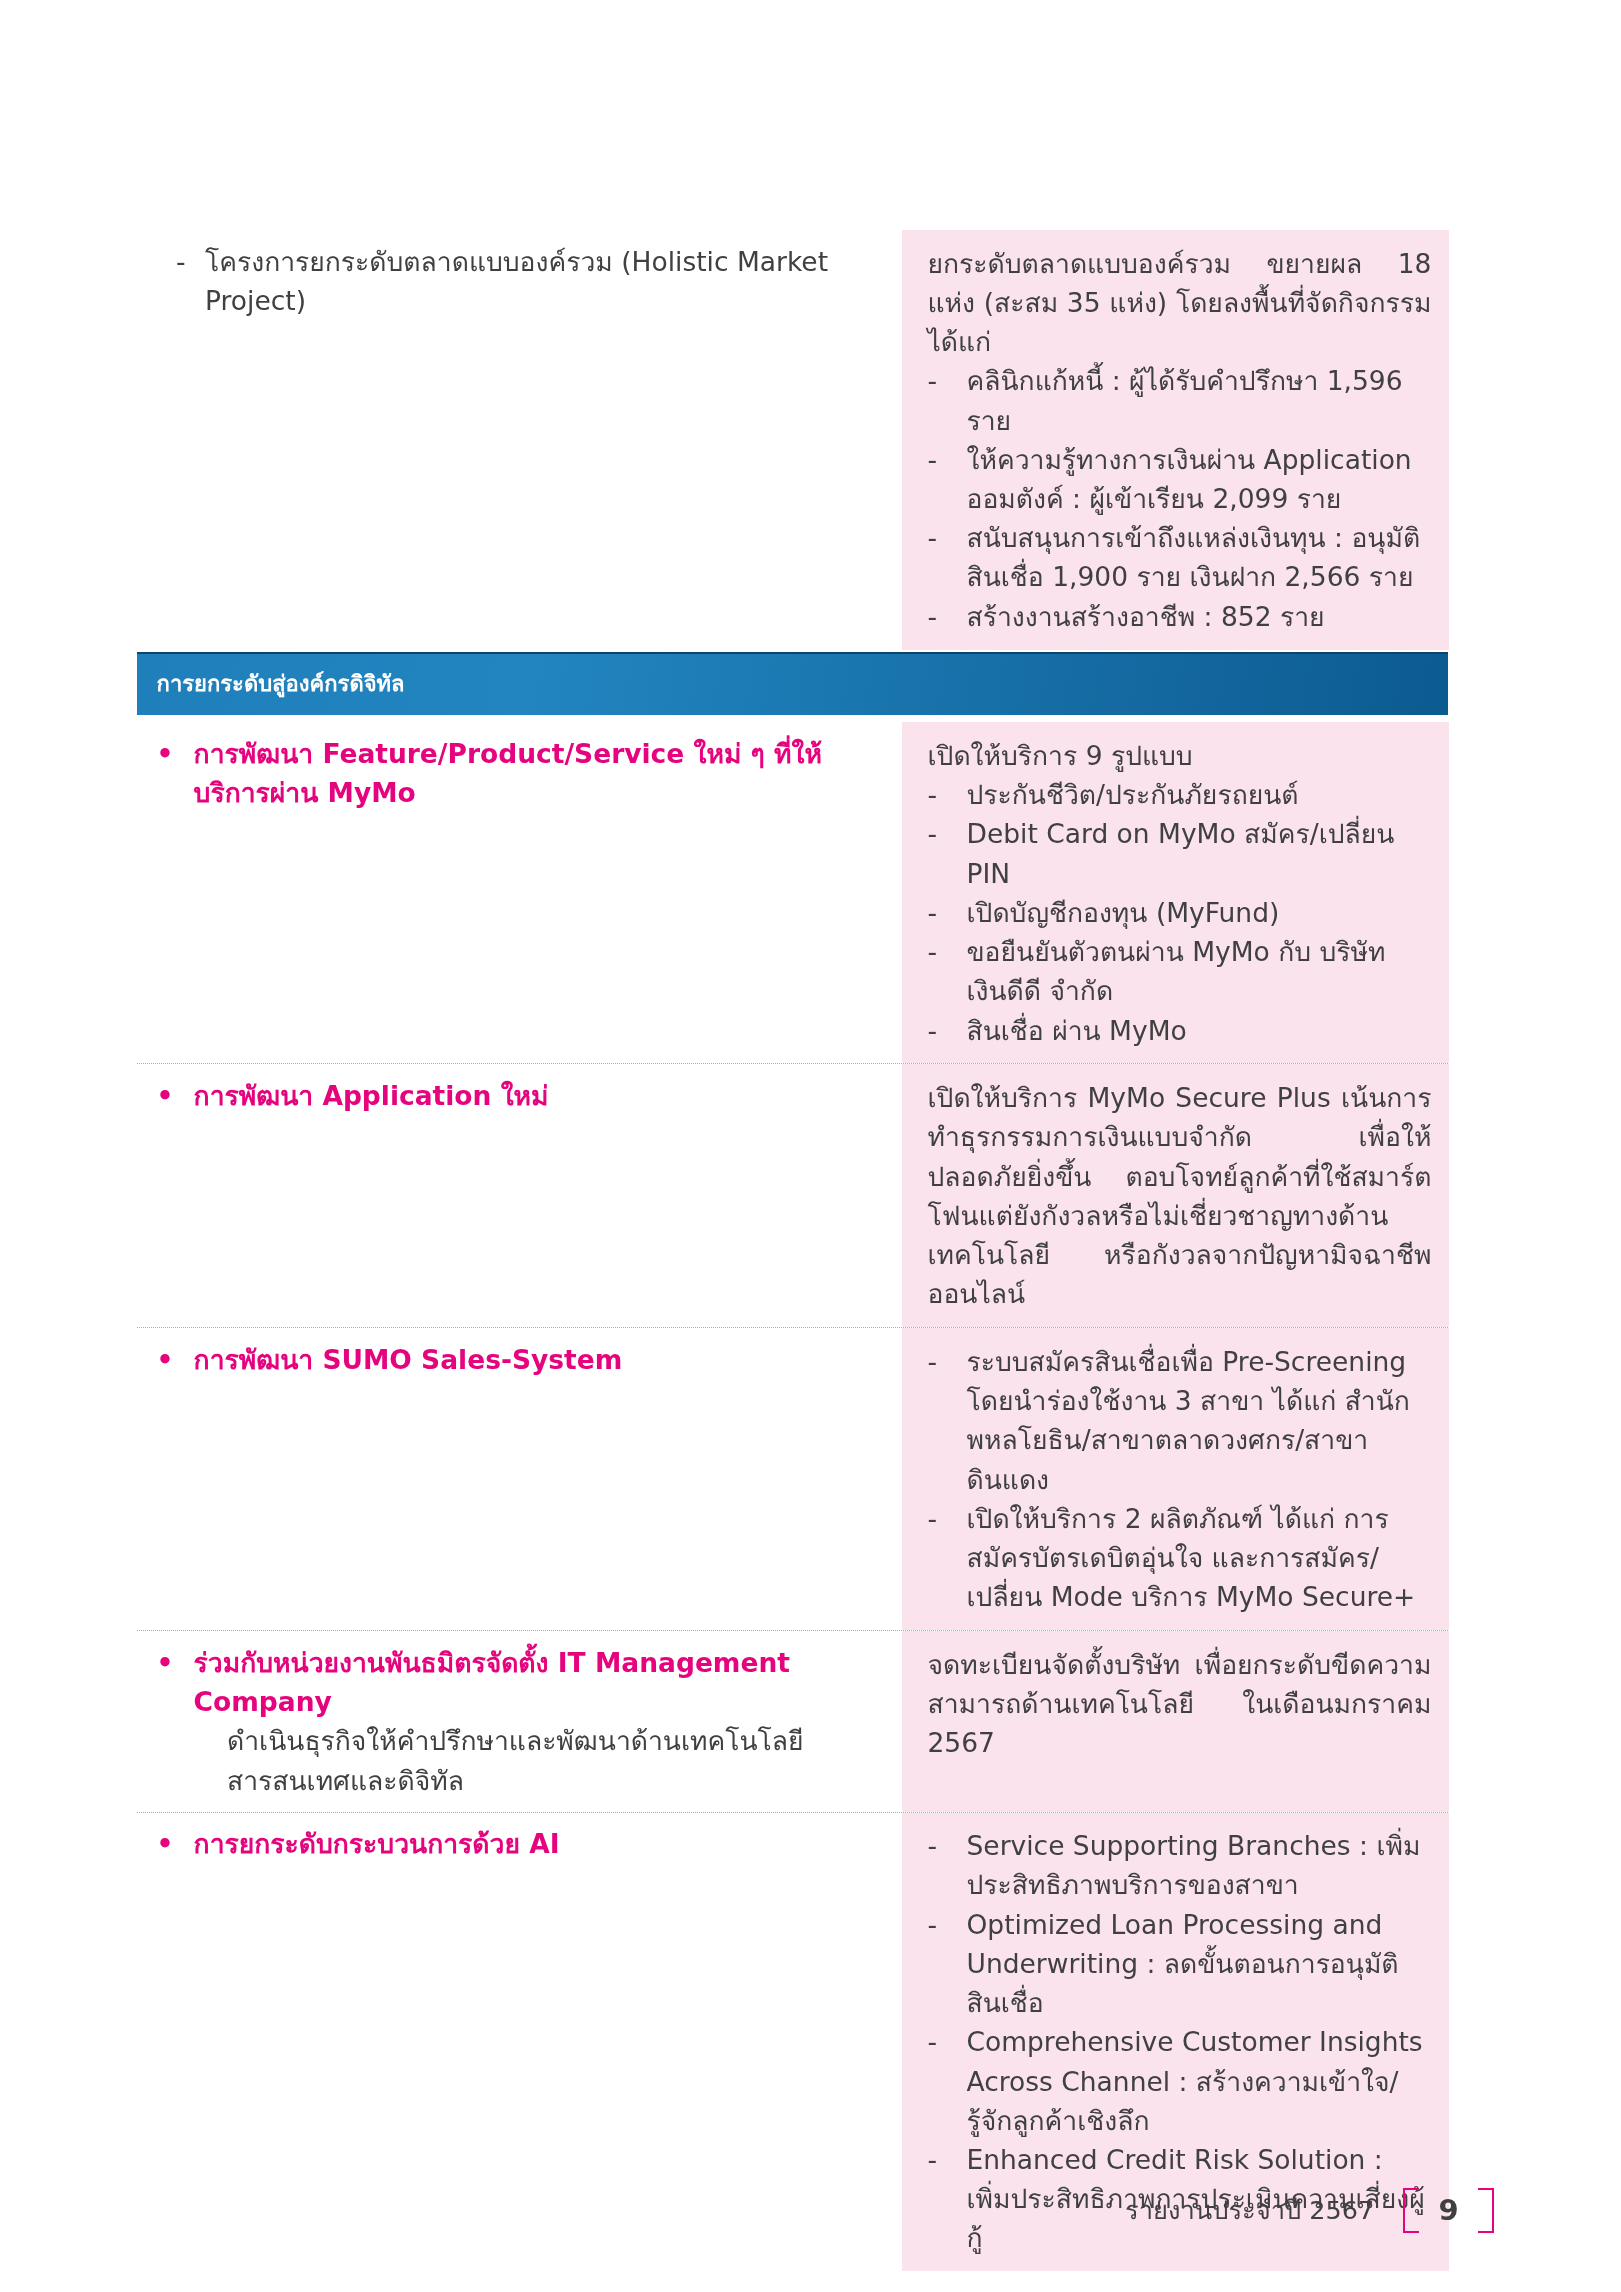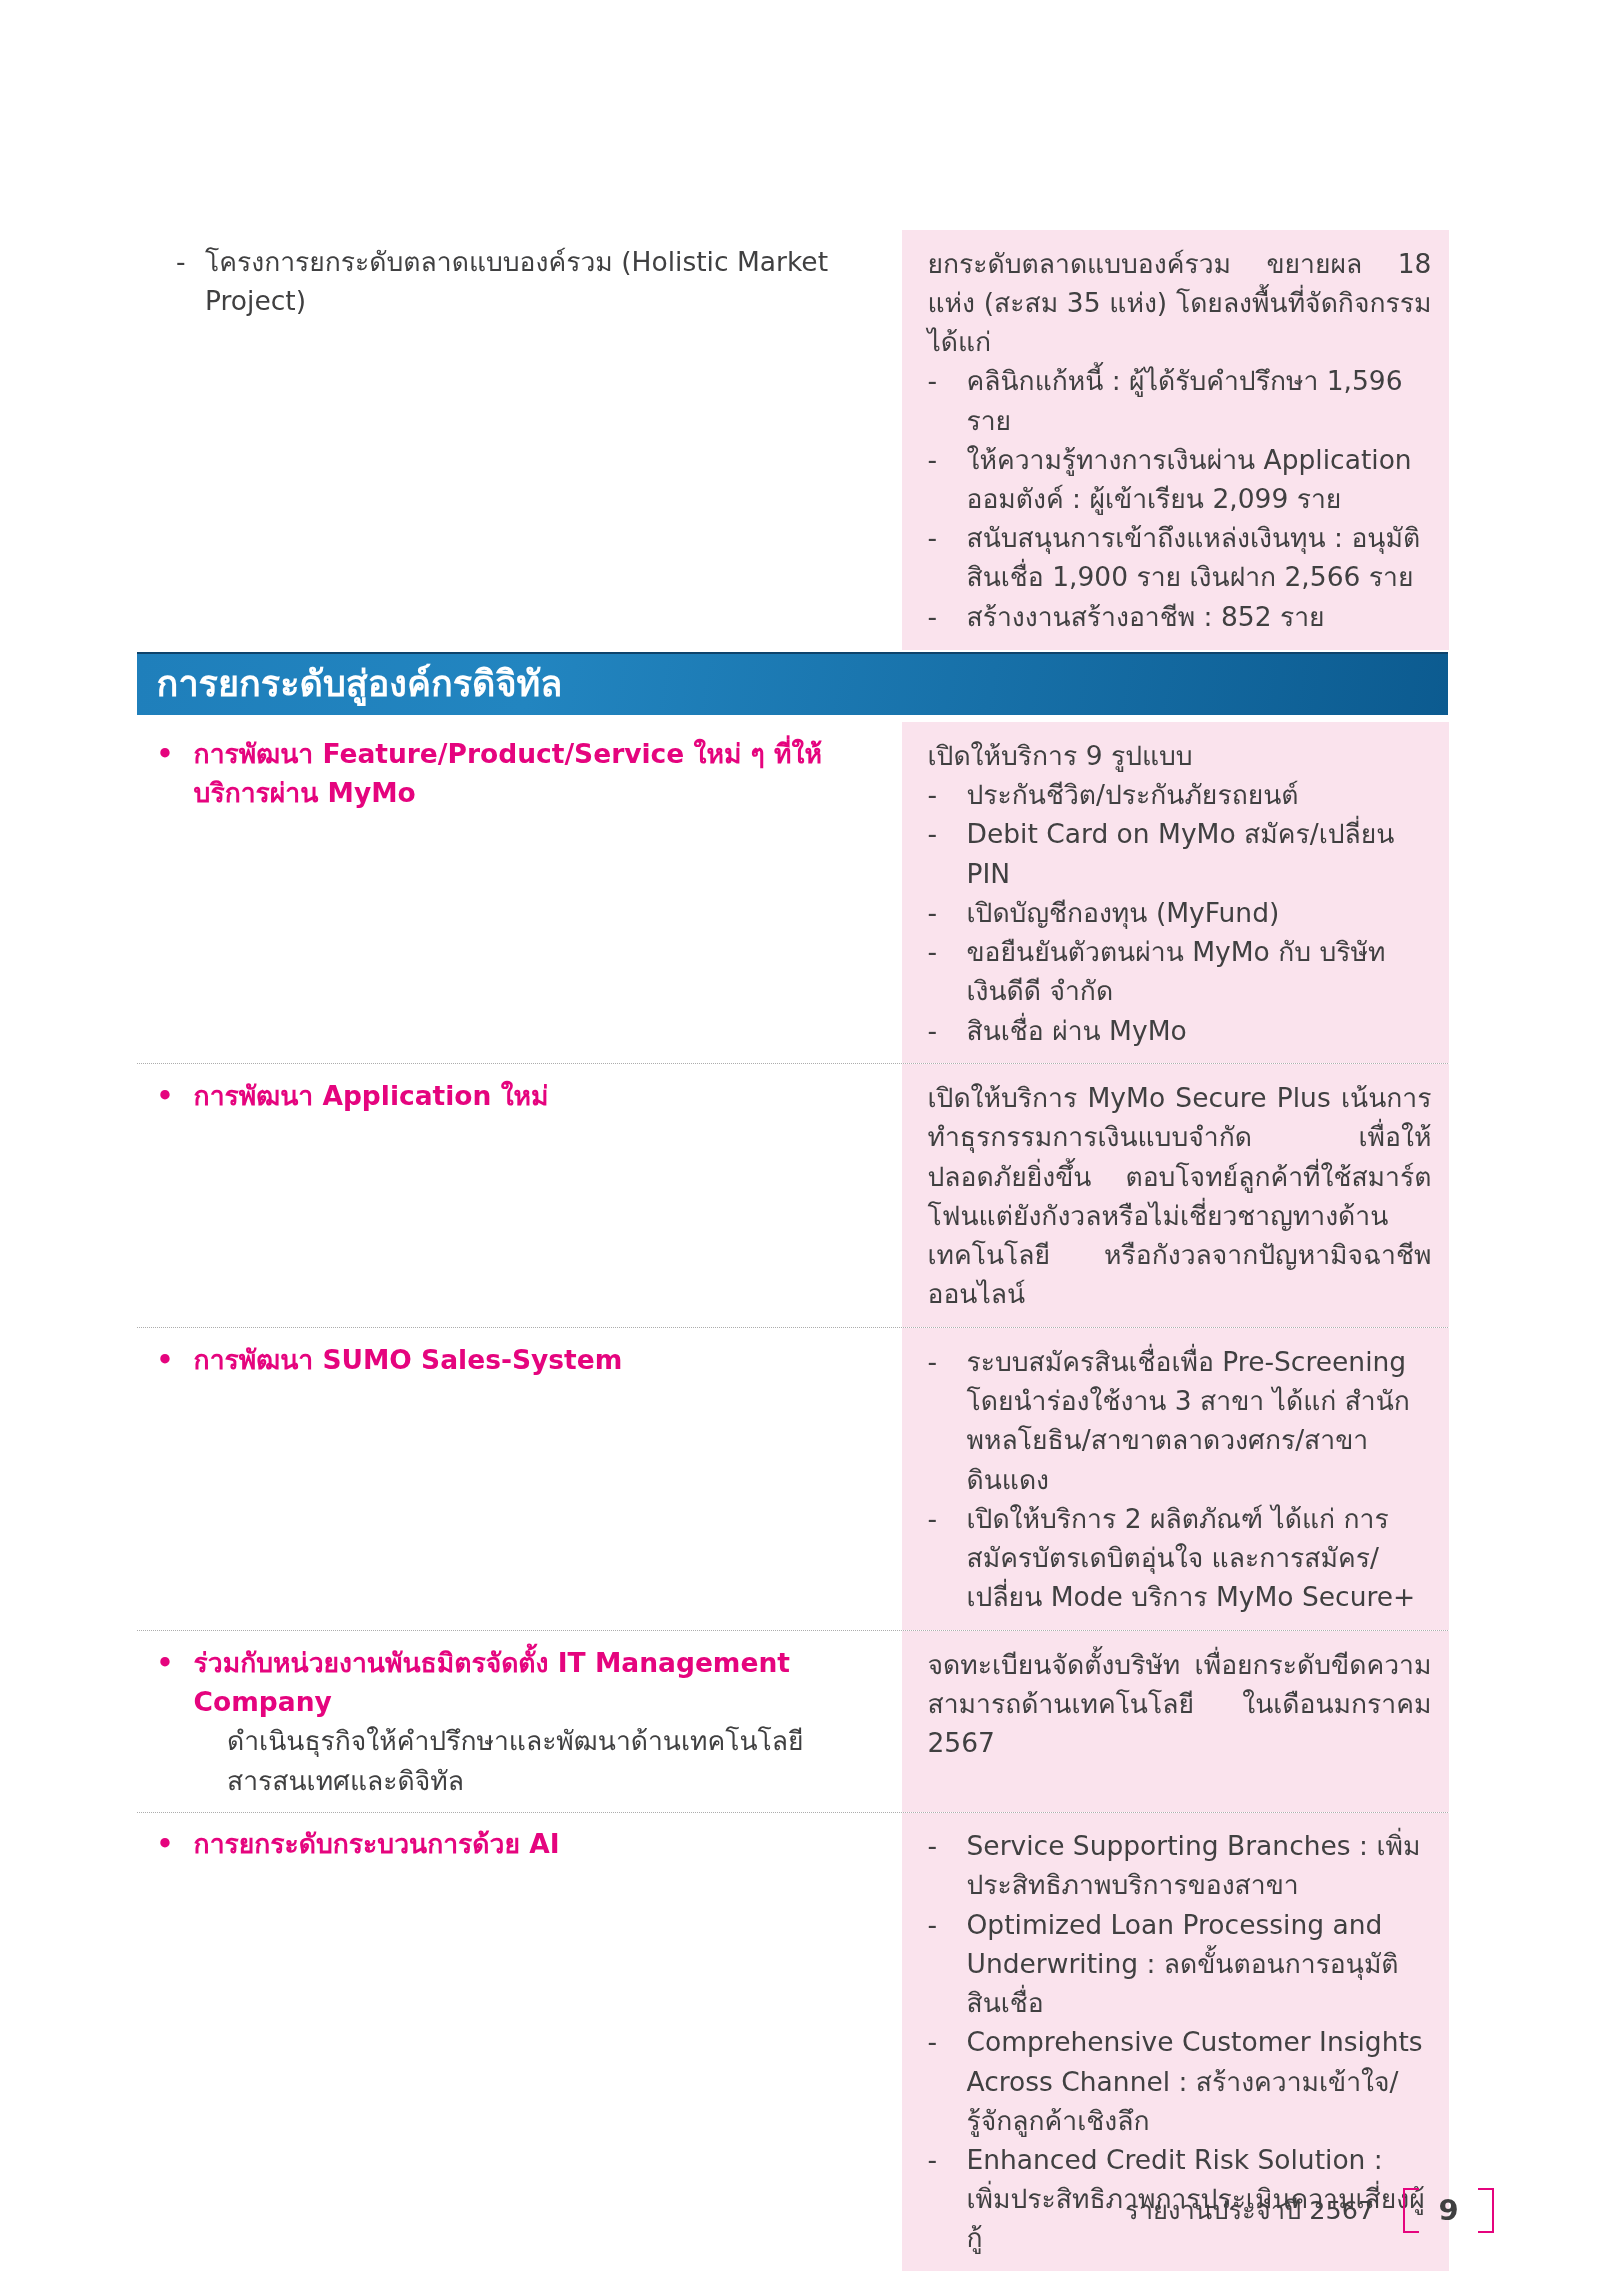--- a/index.html
+++ b/index.html
@@ -46,21 +46,21 @@
   .cell-right .item .marker{flex:0 0 39px;}
   
   .section-bar{
     height:63px;margin:2px 0 7.8px 0;
     background:linear-gradient(100deg,var(--blue-1) 0%,#2285C0 30%,var(--blue-2) 100%);
     border-top:2.9px solid var(--blue-edge);
     display:flex;align-items:center;
     padding-left:19.6px;
   }
   .section-bar .title{
-    color:#ffffff;font-weight:700;font-size:36px;
+    color:#ffffff;font-weight:700;font-size:22px;
   }
   
   .footer{
     position:absolute;top:2188px;right:127px;
     display:flex;align-items:center;gap:29px;
   }
   .footer .label{font-size:25.5px;color:var(--text);text-align:right;}
   .page-num-group{display:flex;align-items:center;}
   .bracket{display:inline-block;width:15.7px;height:45px;border:2.9px solid var(--magenta);}
   .bracket.left{border-right:0;}

